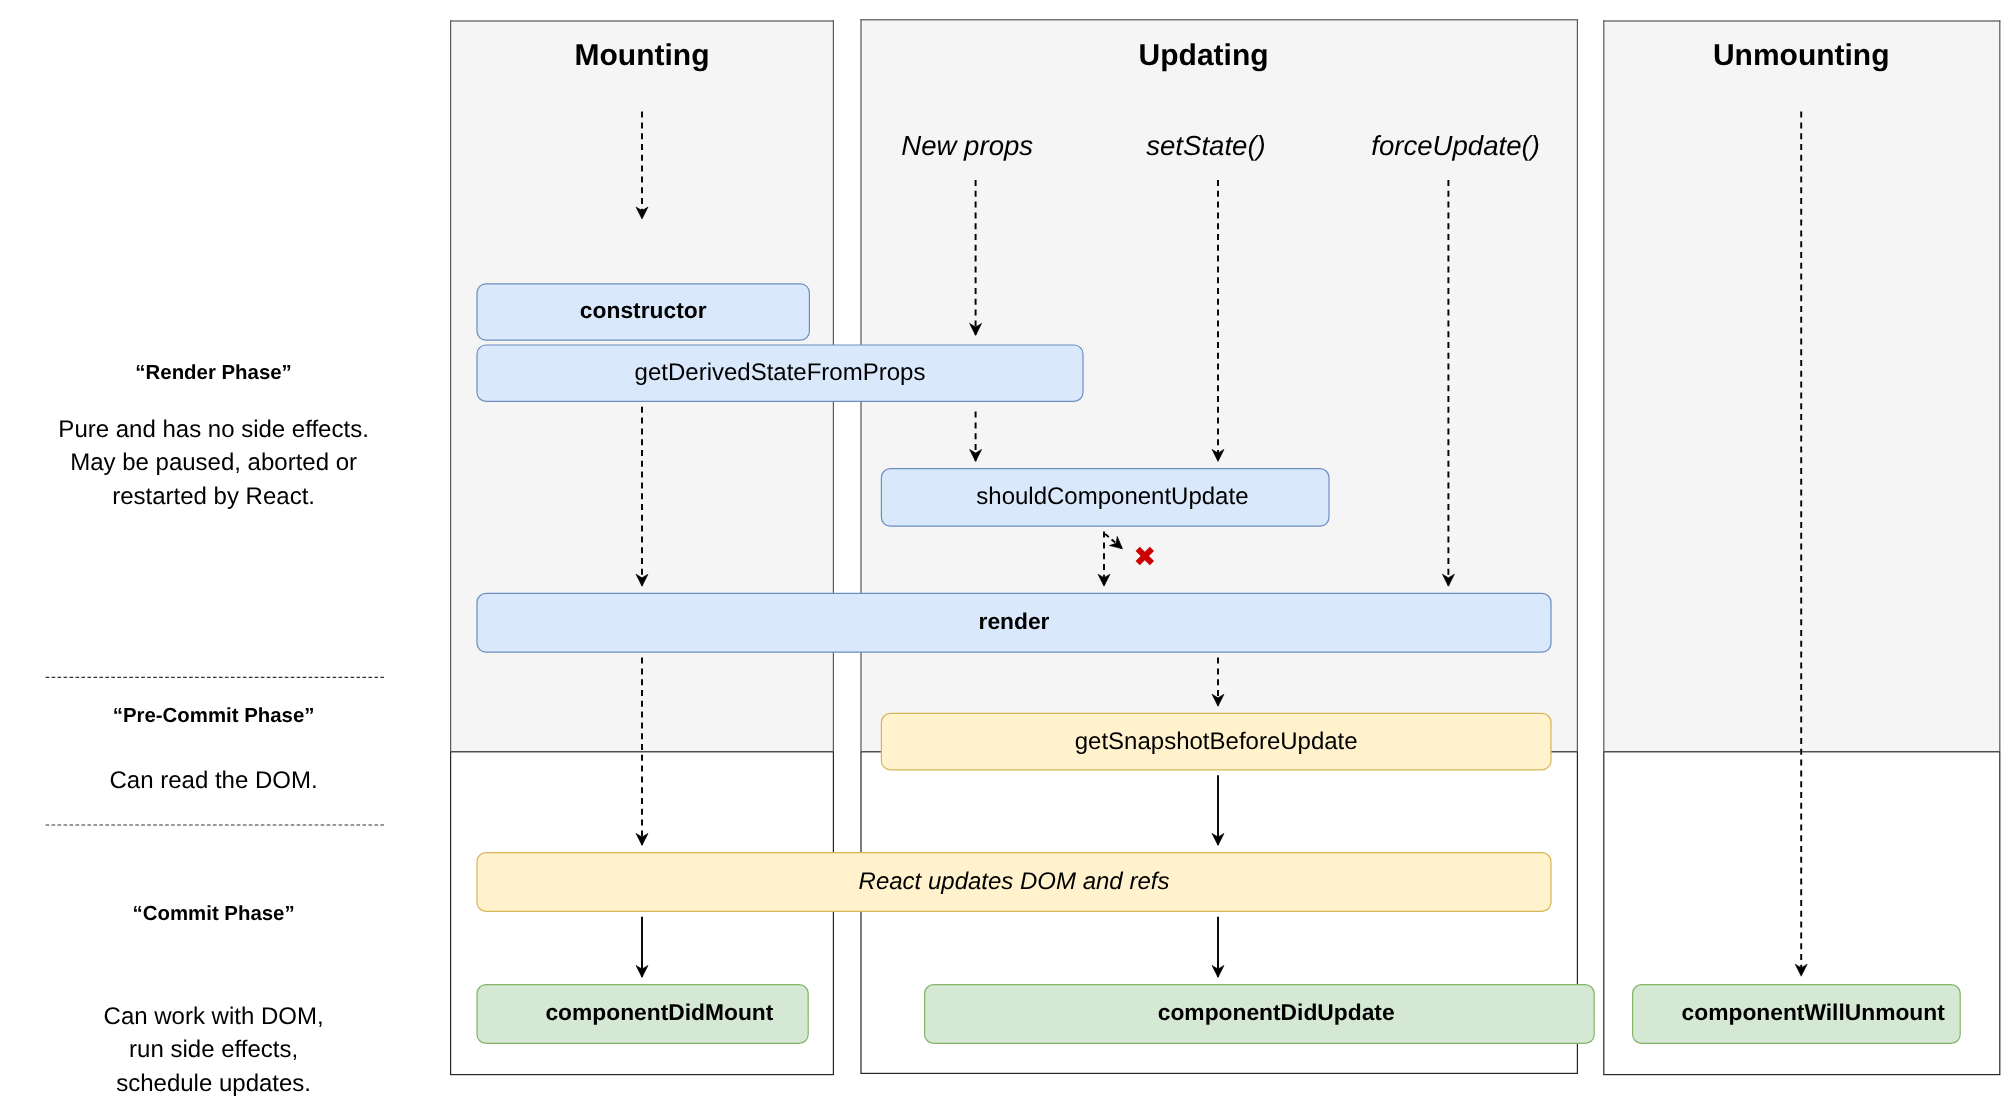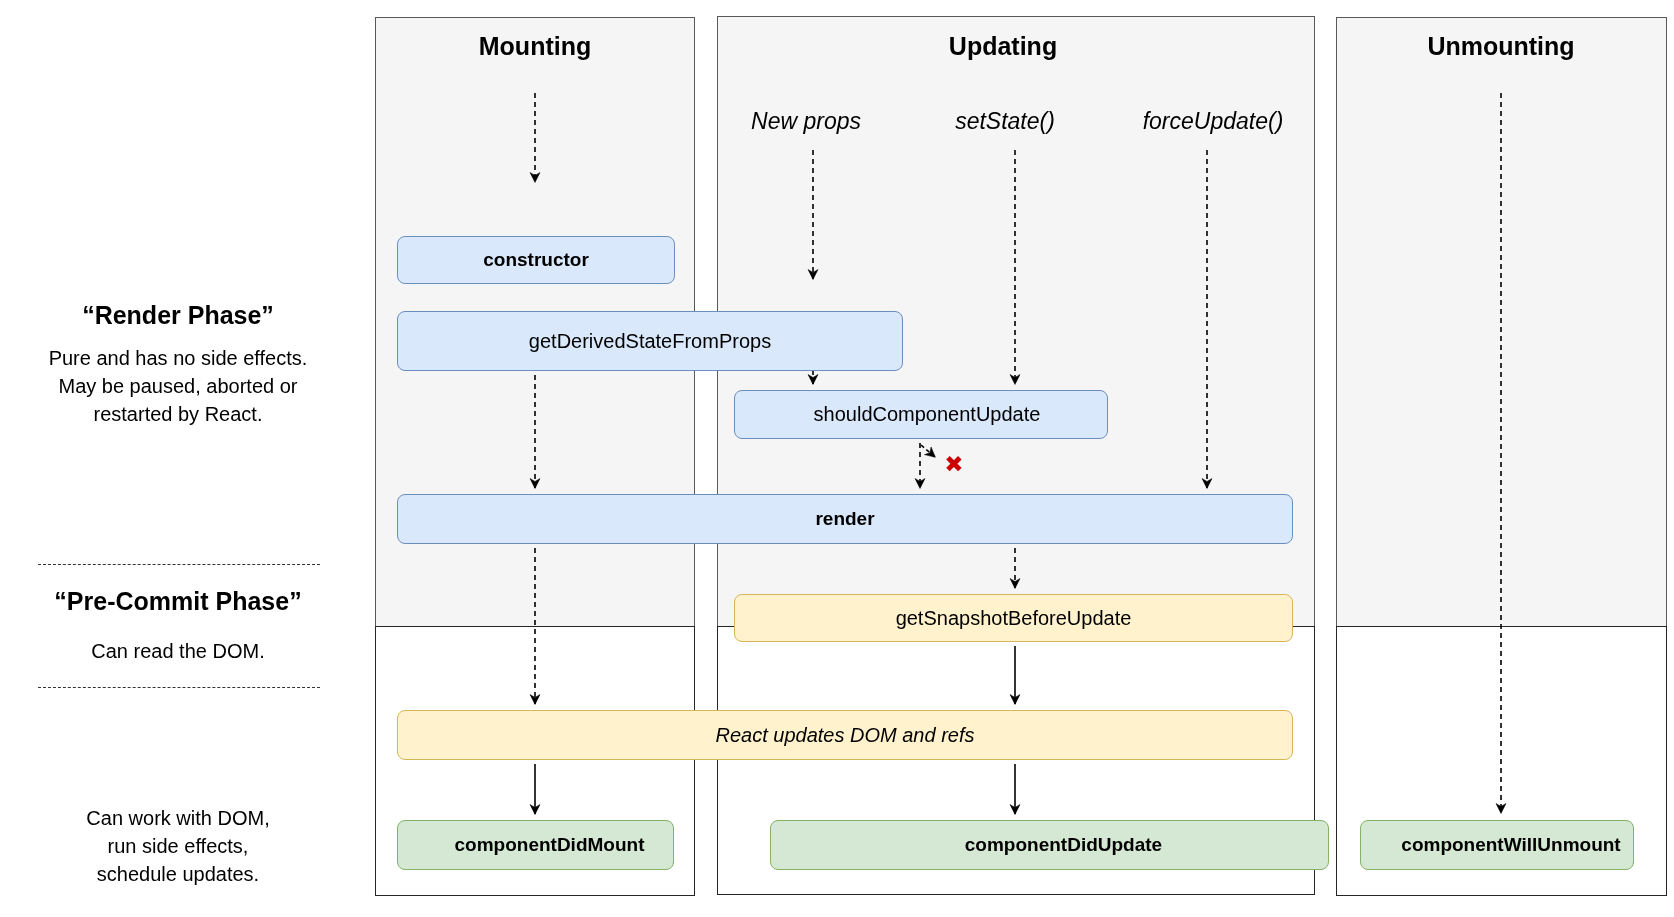--- a/index.html
+++ b/index.html
@@ -16,21 +16,21 @@
   .node{position:absolute;display:flex;align-items:center;justify-content:center;
         border-radius:8px;font-size:20px;box-sizing:border-box;z-index:3;white-space:nowrap;}
   .node.blue{background:#dae8fc;border:1px solid #6c8ebf;}
   .node.yellow{background:#fff2cc;border:1px solid #d6b656;}
   .node.green{background:#d5e8d4;border:1px solid #82b366;padding-left:28px;}
   .node.bold{font-weight:bold;font-size:19px;}
   .node.italic{font-style:italic;}
   
   .trigger{position:absolute;transform:translateX(-50%);font-style:italic;font-size:23px;white-space:nowrap;z-index:3;}
   
-  .phase-title{position:absolute;left:0;width:356px;text-align:center;font-weight:bold;font-size:25px;z-index:2;}
+  .phase-title{position:absolute;left:0;width:356px;text-align:center;font-weight:bold;font-size:17px;z-index:2;}
   .phase-desc{position:absolute;left:0;width:356px;text-align:center;font-size:20px;line-height:28px;z-index:2;}
   .divider{position:absolute;left:38px;width:282px;border-top:1.6px dashed #333;z-index:2;}
   
   .stop-x{position:absolute;transform:translate(-50%,-50%);color:#cc0000;font-size:23px;font-weight:bold;z-index:4;line-height:1;}
   svg.arrows{position:absolute;left:0;top:0;z-index:2;}
 </style>
 </head>
 <body>
 
 <div class="canvas">
@@ -55,21 +55,22 @@
     <div>Pure and has no side effects.</div>
     <div>May be paused, aborted or</div>
     <div>restarted by React.</div>
   </div>
   <div class="divider" style="top:564px;"></div>
   <div class="phase-title" style="top:587px;">“Pre-Commit Phase”</div>
   <div class="phase-desc" style="top:637px;">
     <div>Can read the DOM.</div>
   </div>
   <div class="divider" style="top:687px;"></div>
-  <div class="phase-desc" style="top:804px;">
+  <div class="phase-title" style="top:752px;">“Commit Phase”</div>
+  <div class="phase-desc" style="top:833px;">
     <div>Can work with DOM,</div>
     <div>run side effects,</div>
     <div>schedule updates.</div>
   </div>
 
   <svg class="arrows" width="1674" height="917" viewBox="0 0 1674 917">
     <defs>
       <marker id="arr" markerWidth="13" markerHeight="13" refX="10.5" refY="6" orient="auto" markerUnits="userSpaceOnUse">
         <path d="M1,1 L11,6 L1,11 L4,6 Z" fill="#000" stroke="#000" stroke-width="0.5"></path>
       </marker>
@@ -89,21 +90,21 @@
       <path d="M1015 548 V588" stroke-dasharray="5,4" marker-end="url(#arr)"></path>
       <path d="M1015 646 V704" marker-end="url(#arr)"></path>
       <path d="M1015 764 V814" marker-end="url(#arr)"></path>
       <path d="M1501 93 V813" stroke-dasharray="5,4" marker-end="url(#arr)"></path>
     </g>
   </svg>
 
   <div class="stop-x" style="left:954px;top:464px;">✖</div>
 
   <div class="node blue bold" style="left:397px;top:188px;width:278px;height:48px;margin-top:48px;">constructor</div>
-  <div class="node blue" style="left:397px;top:287px;width:506px;height:60px;margin-top:24px;">getDerivedStateFromProps</div>
+  <div class="node blue" style="left:397px;top:287px;width:506px;height:48px;">getDerivedStateFromProps</div>
   <div class="node blue" style="left:734px;top:390px;width:374px;height:49px;padding-left:12px;">shouldComponentUpdate</div>
   <div class="node blue bold" style="left:397px;top:494px;width:896px;height:50px;">render</div>
   <div class="node yellow" style="left:734px;top:594px;width:559px;height:48px;">getSnapshotBeforeUpdate</div>
   <div class="node yellow italic" style="left:397px;top:710px;width:896px;height:50px;">React updates DOM and refs</div>
   <div class="node green bold" style="left:397px;top:820px;width:277px;height:50px;">componentDidMount</div>
   <div class="node green bold" style="left:734px;top:820px;width:559px;height:50px;margin-left:36px;">componentDidUpdate</div>
   <div class="node green bold" style="left:1360px;top:820px;width:274px;height:50px;">componentWillUnmount</div>
 
 </div>
 

